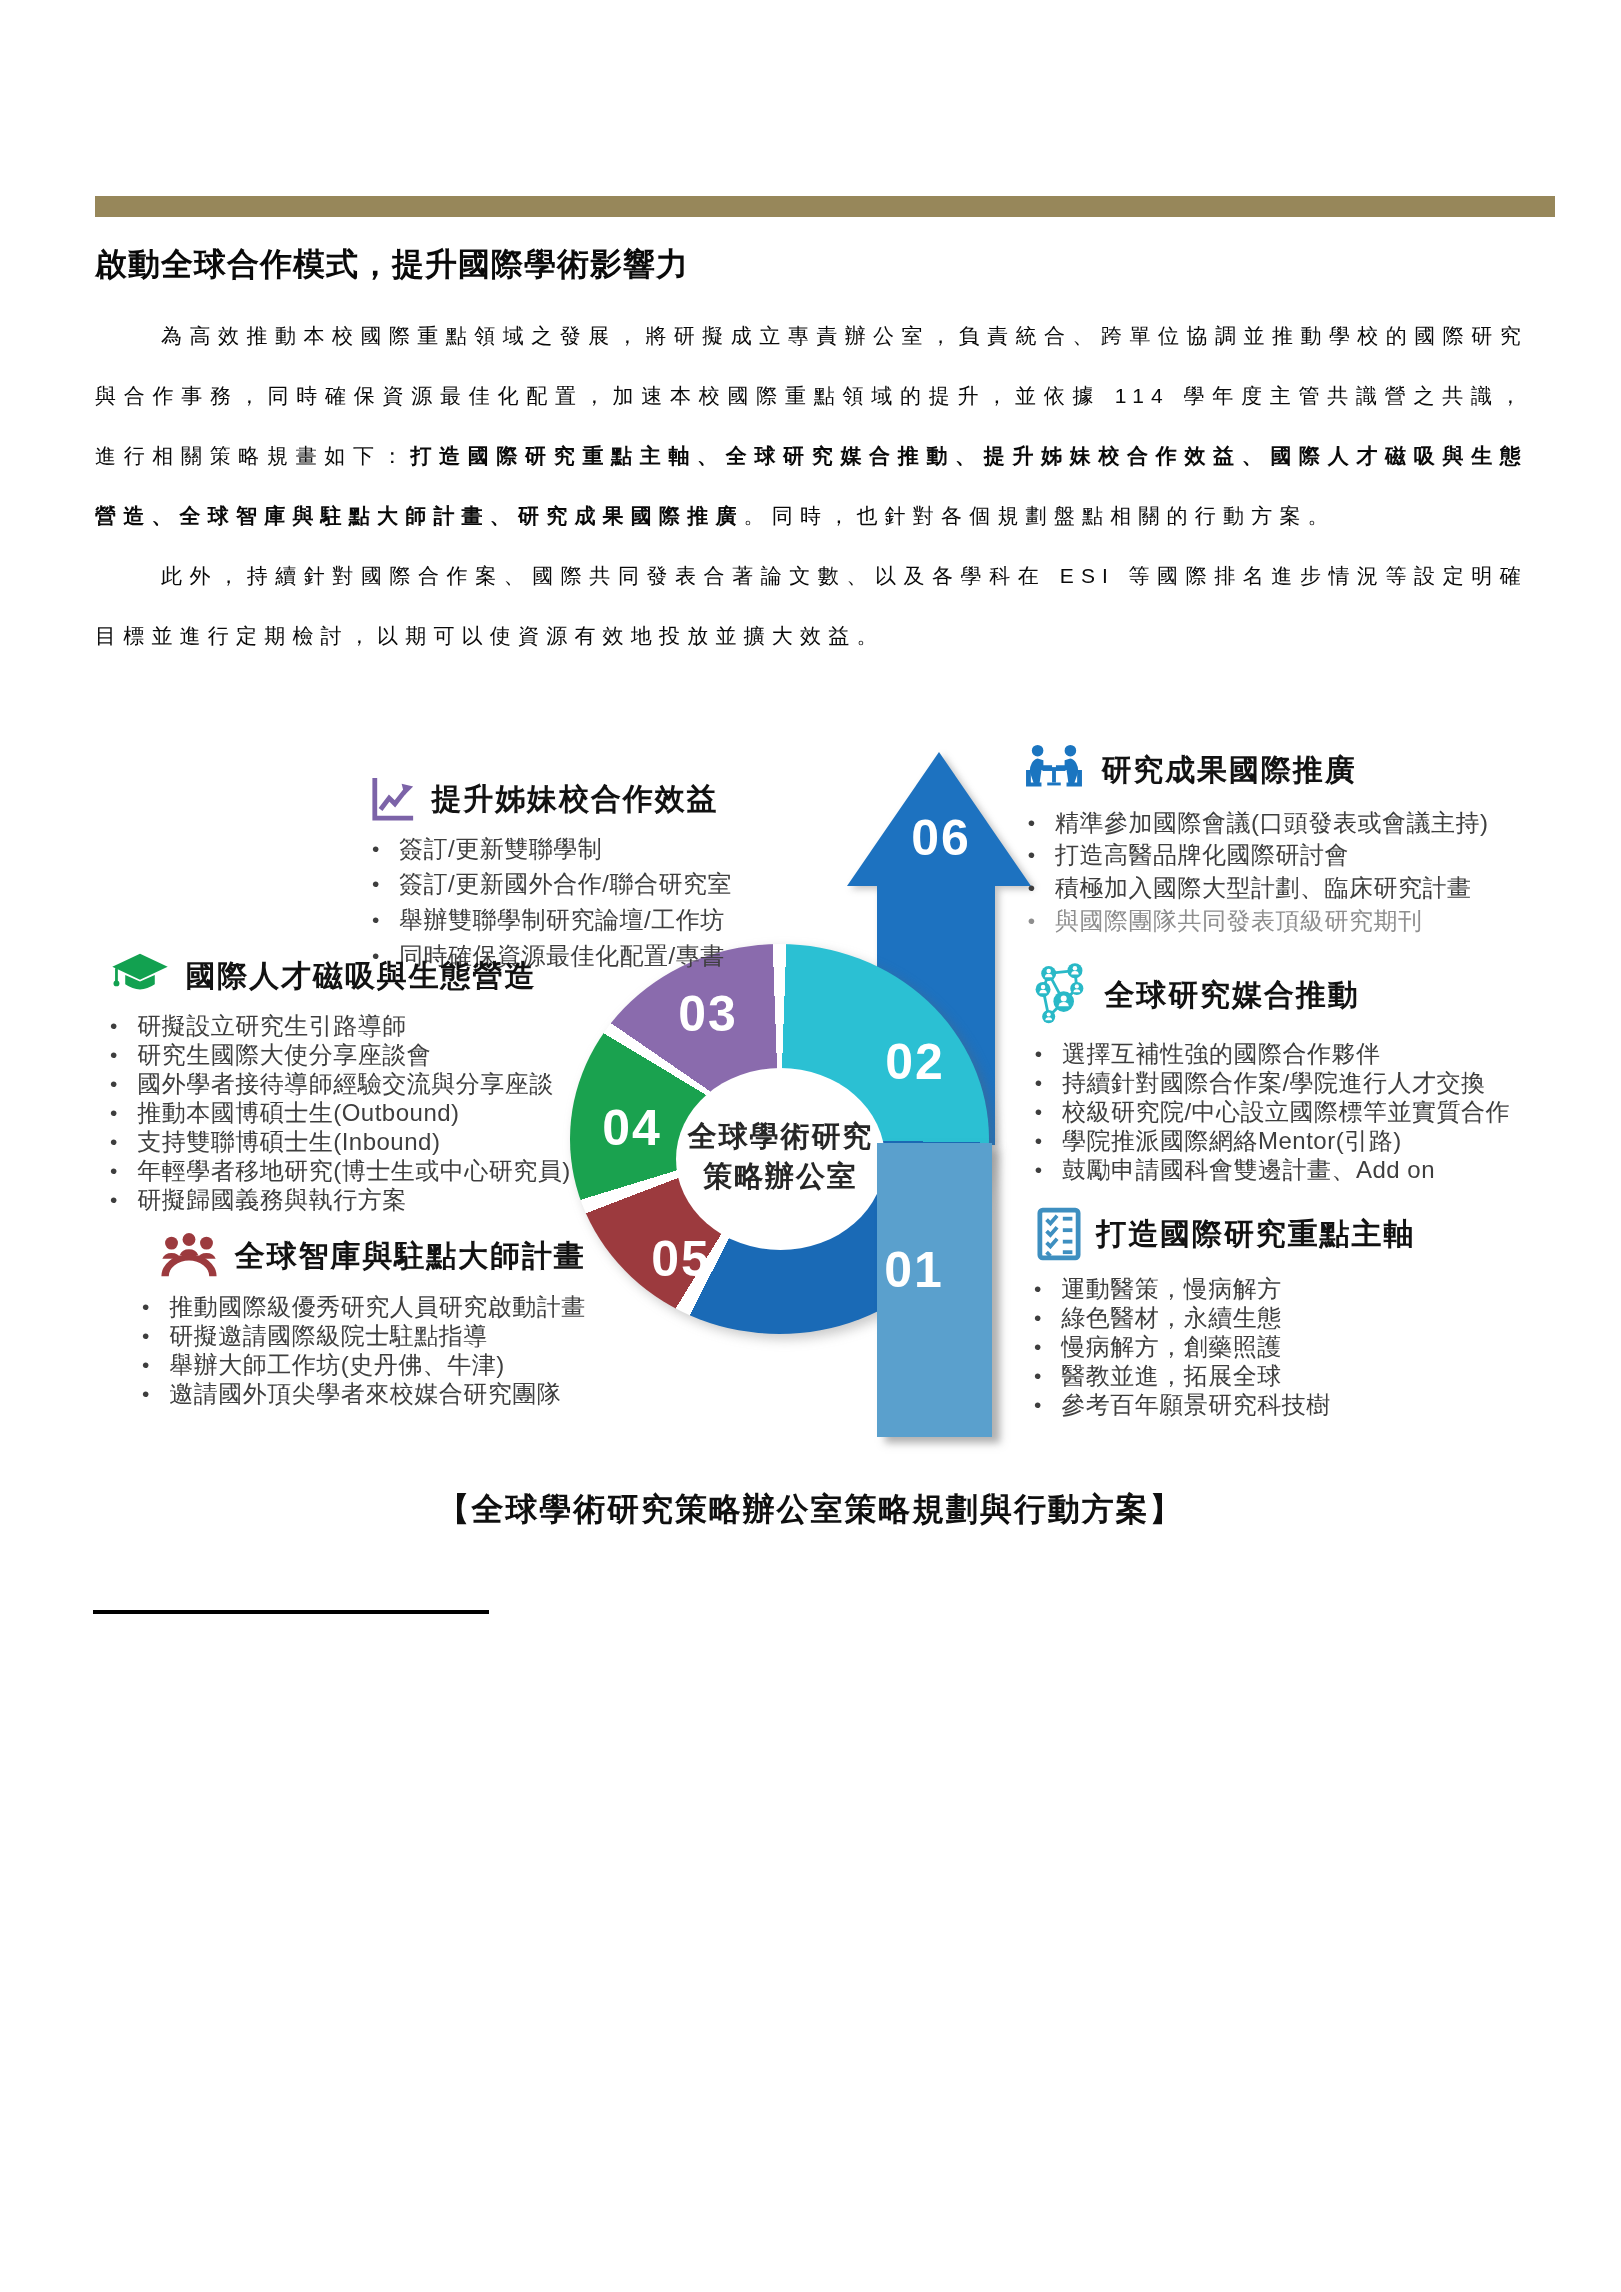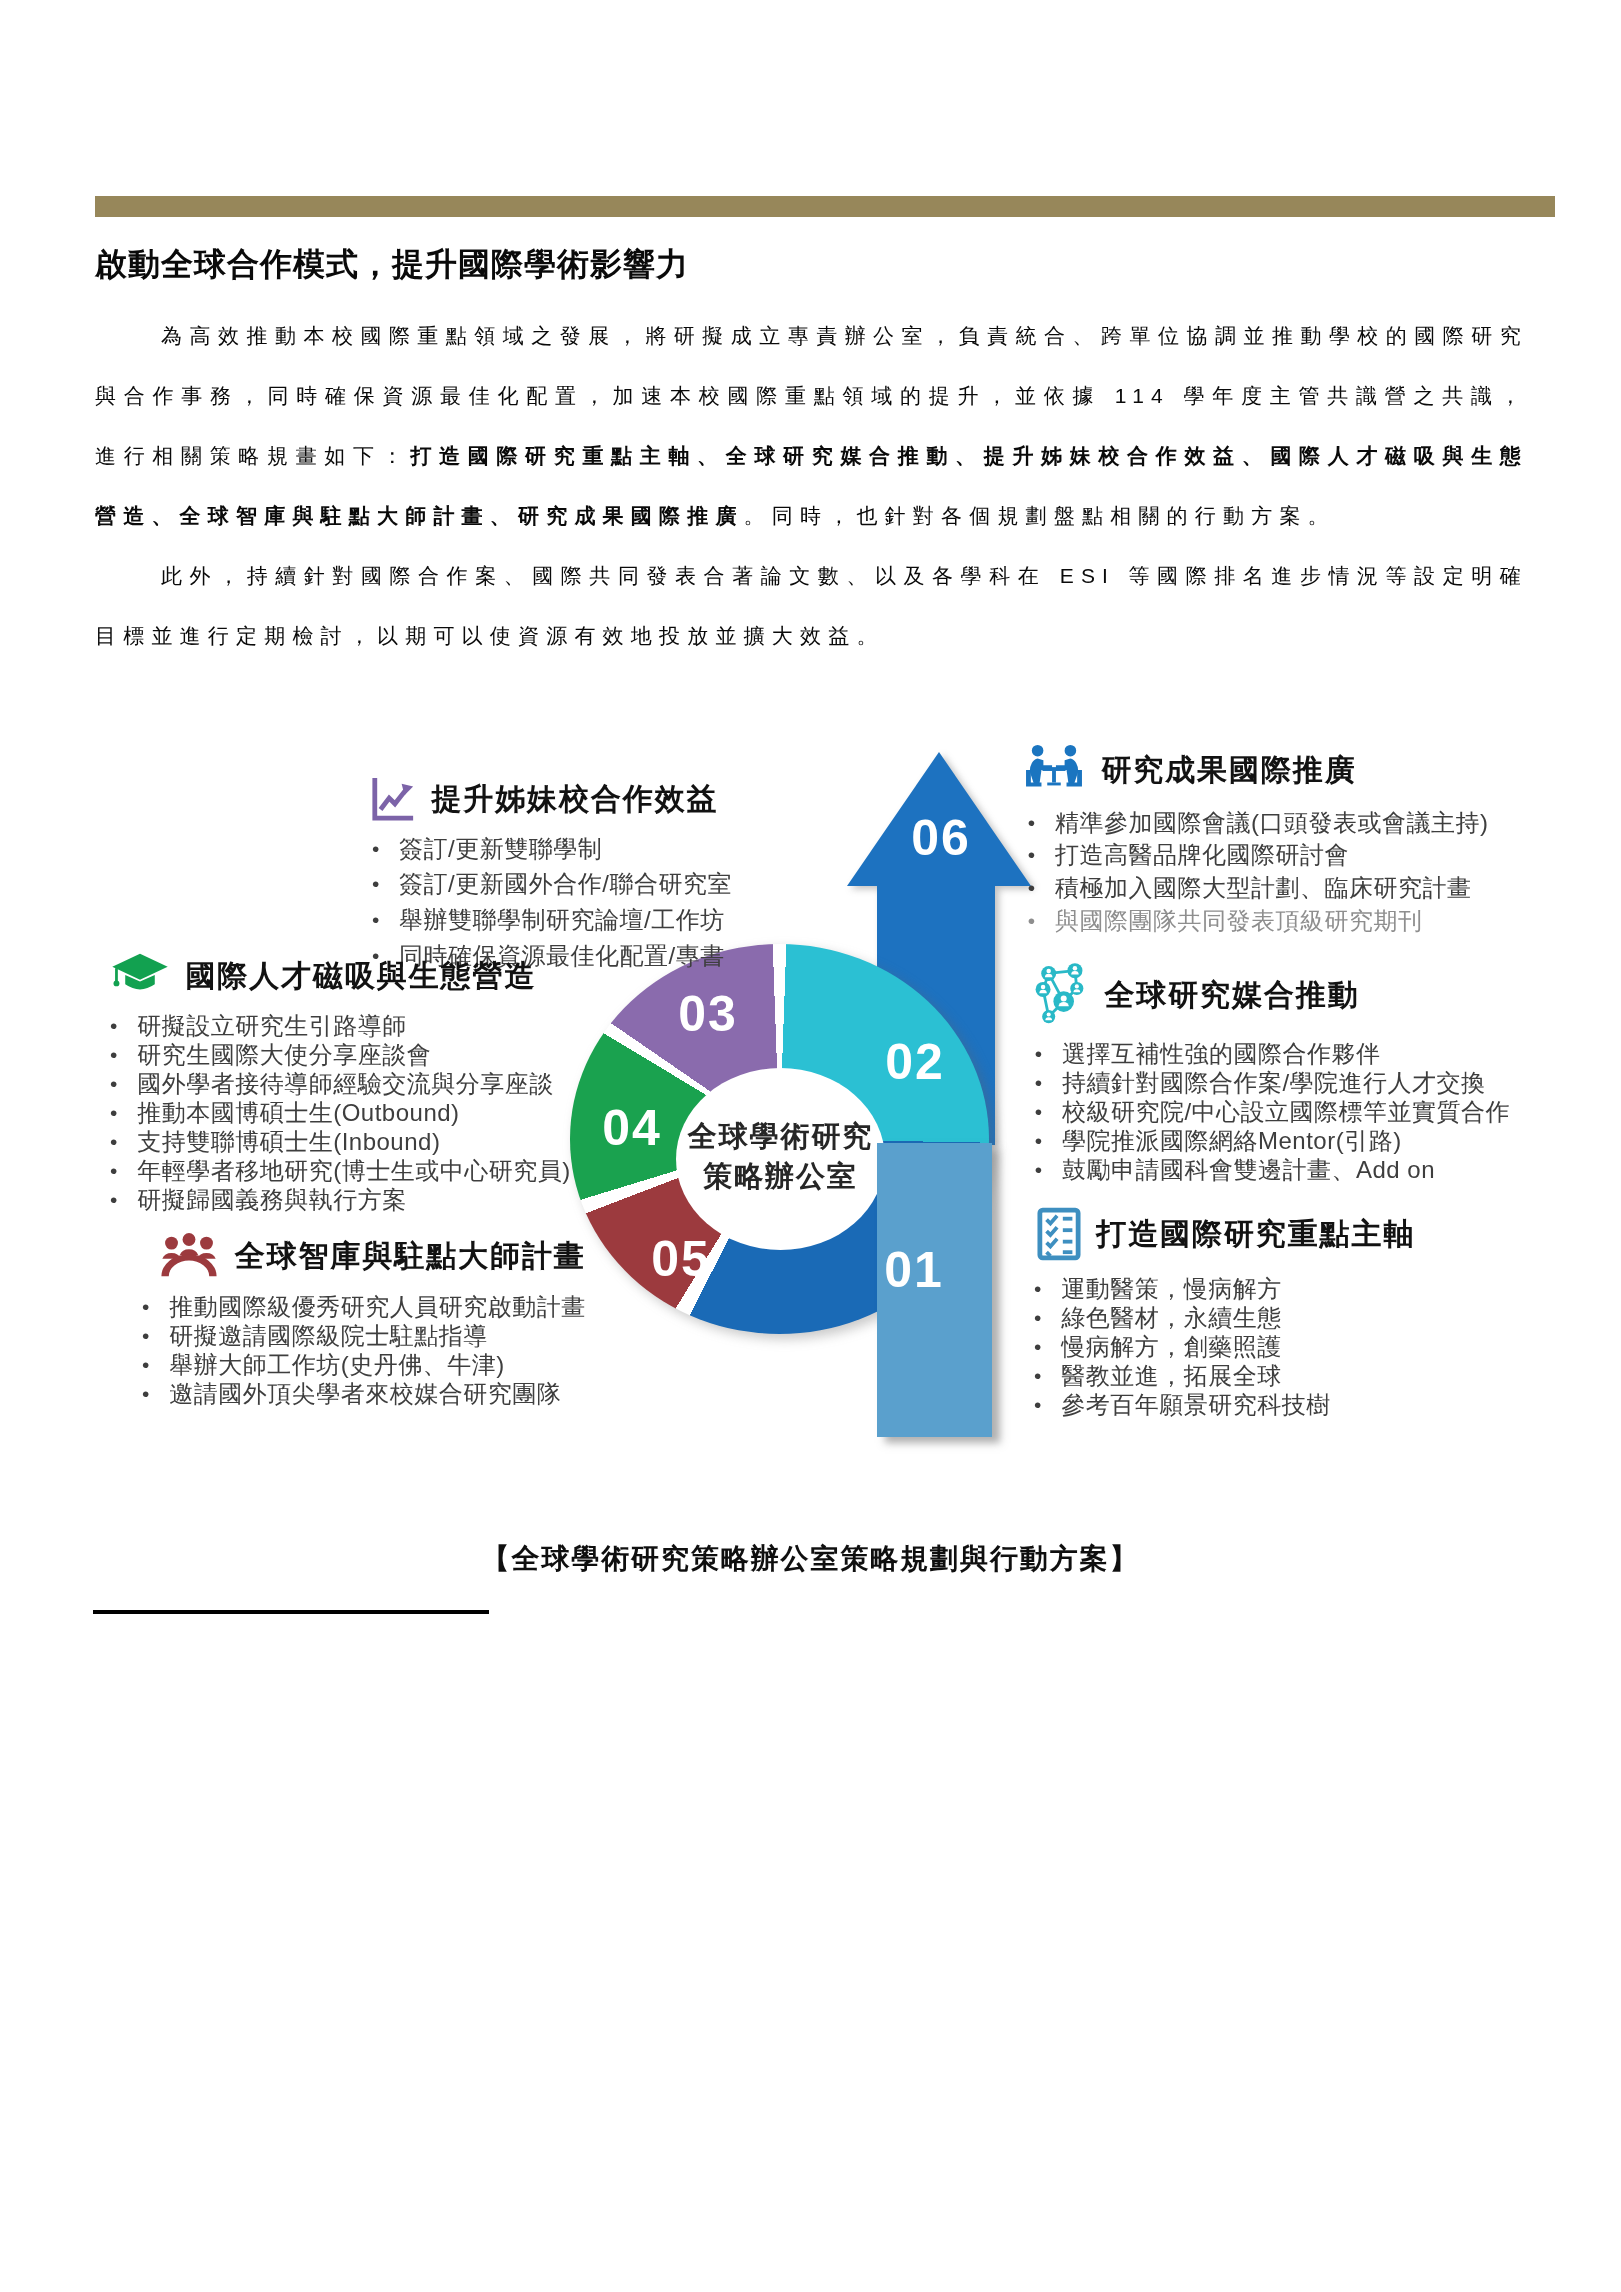--- a/index.html
+++ b/index.html
@@ -57,22 +57,22 @@
   .block-talent{left:110px;top:952px;width:579px;}
   .block-matchmaking{left:1029px;top:962px;width:579px;}
   .block-matchmaking ul{margin-left:5.8px;}
   .block-thinktank{left:142px;top:1233px;width:560px;}
   .block-thinktank .block-head{margin-left:17.4px;}
   .block-thinktank ul{margin-top:13.5px;}
   .block-mainaxes{left:1033px;top:1207px;width:550px;}
   .block-mainaxes .block-head{margin-left:3.9px;}
   .block-mainaxes ul{margin-top:13.5px;margin-left:1px;}
 
-  .caption{position:absolute;left:0;right:0;top:1540px;text-align:center;margin:0;
-        font-size:28px;font-weight:700;letter-spacing:1.9px;color:#0f0f0f;}
+  .caption{position:absolute;left:0;right:0;top:1488px;text-align:center;margin:0;
+        font-size:32px;font-weight:700;letter-spacing:1.9px;color:#0f0f0f;}
   .footnote-rule{position:absolute;left:93px;top:1610px;width:396px;height:3.9px;background:#000;}
 </style>
 </head>
 <body>
 
 <div class="page">
   <div class="top-bar" style="background: rgb(151, 135, 90);"></div>
   <h1 class="page-title">啟動全球合作模式，提升國際學術影響力</h1>
   <div class="intro" id="intro">
       <p><span>為高效推動本校國際重點領域之發展，將研擬成立專責辦公室，負責統合、跨單位協調並推動學校的國際研究與合作事務，同時確保資源最佳化配置，加速本校國際重點領域的提升，並依據 114 學年度主管共識營之共識，進行相關策略規畫如下：</span><span class="b">打造國際研究重點主軸、全球研究媒合推動、提升姊妹校合作效益、國際人才磁吸與生態營造、全球智庫與駐點大師計畫、研究成果國際推廣</span><span>。同時，也針對各個規劃盤點相關的行動方案。</span></p>

